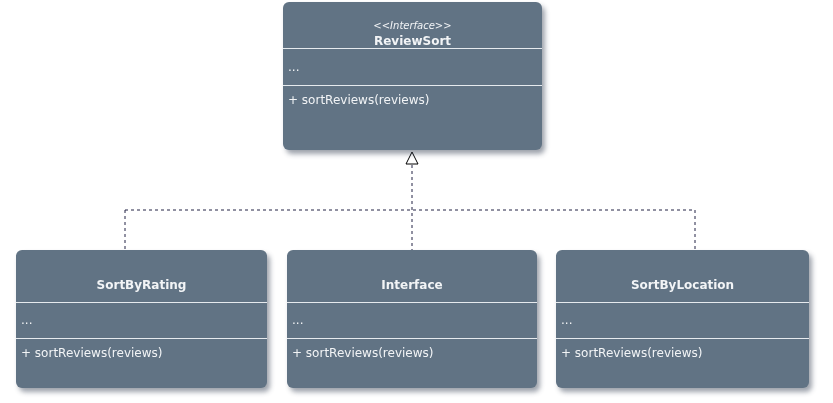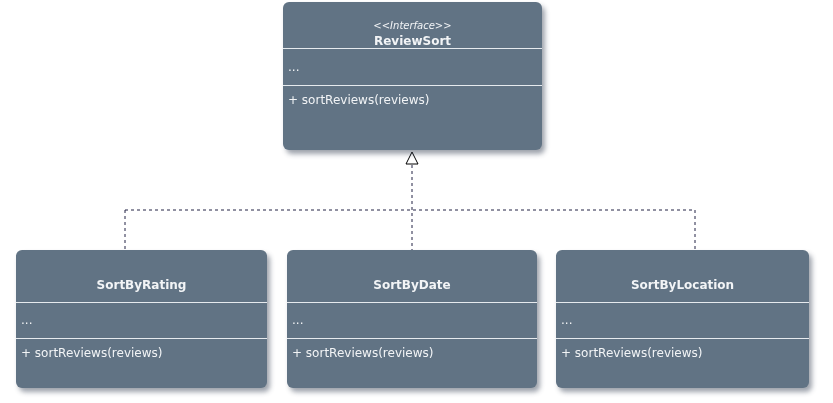--- a/index.html
+++ b/index.html
@@ -43,21 +43,21 @@
     <div class="name">SortByRating</div>
   </div>
   <div class="sep"></div>
   <div class="row" style="height:35px; line-height:35px;">...</div>
   <div class="sep"></div>
   <div class="row" style="padding-top:7px;">+ sortReviews(reviews)</div>
 </div>
 
 <div class="cls" style="left:287px; top:250px; width:250px; height:138px;">
   <div class="head" style="height:52px; line-height:70px;">
-    <div class="name">SortByDate</div>
+    <div class="name">Interface</div>
   </div>
   <div class="sep"></div>
   <div class="row" style="height:35px; line-height:35px;">...</div>
   <div class="sep"></div>
   <div class="row" style="padding-top:7px;">+ sortReviews(reviews)</div>
 </div>
 
 <div class="cls" style="left:556px; top:250px; width:253px; height:138px;">
   <div class="head" style="height:52px; line-height:70px;">
     <div class="name">SortByLocation</div>

